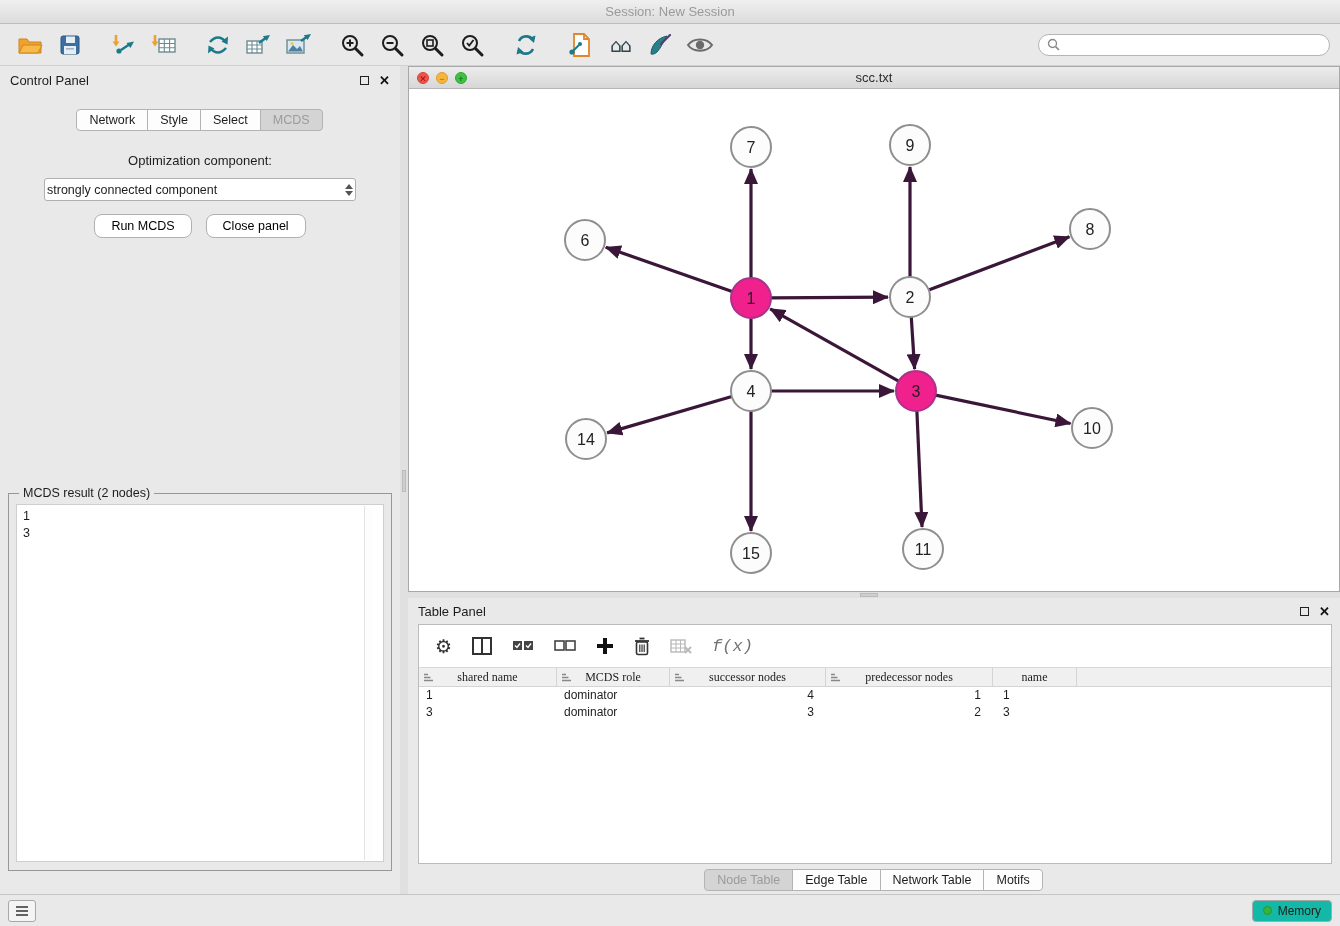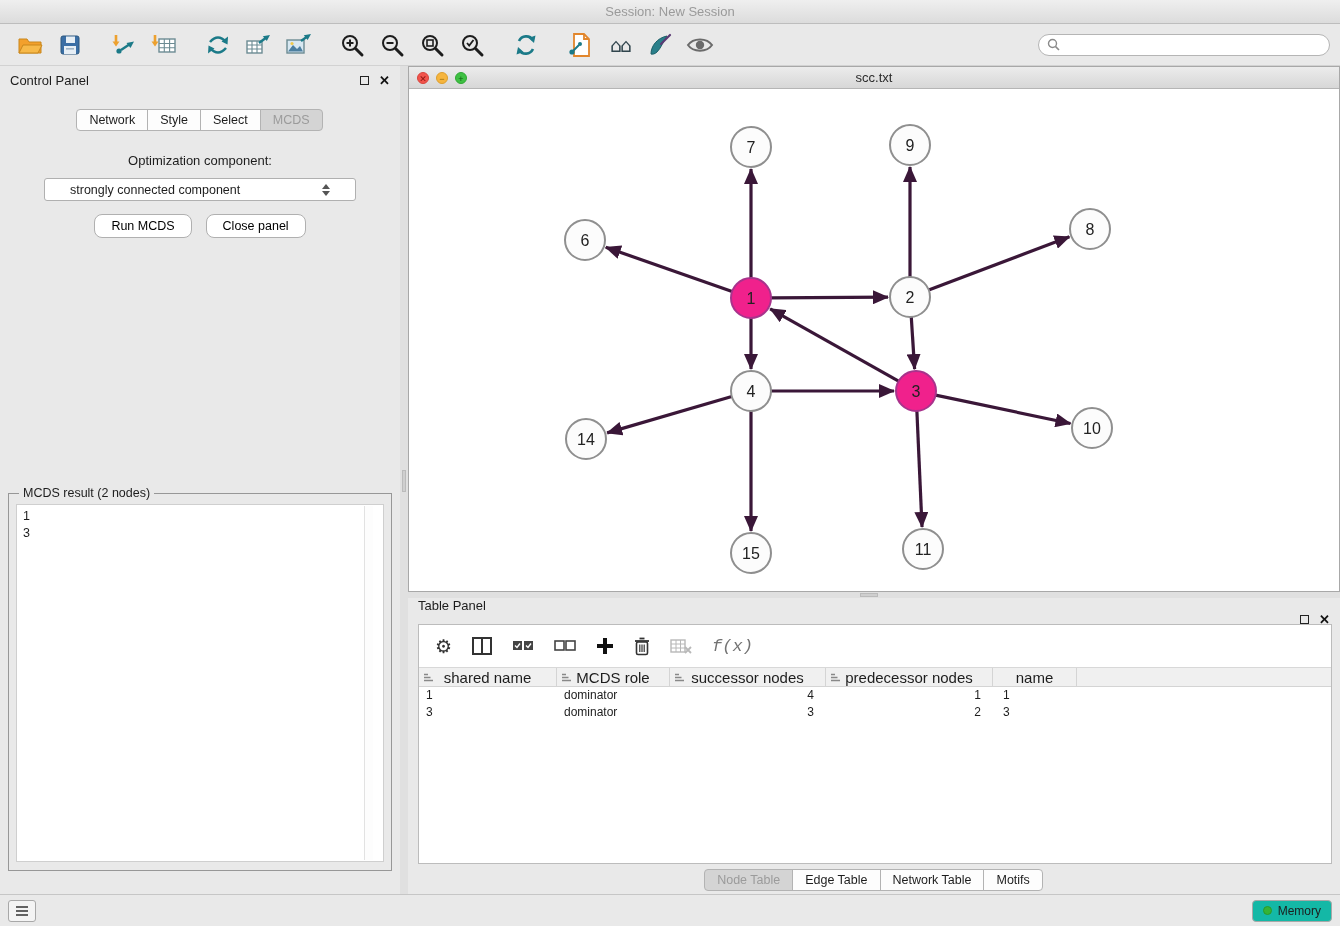--- a/index.html
+++ b/index.html
@@ -49,21 +49,21 @@
     font-size:12.5px; margin-left:-1px; color:#1d1d1d;
   }
   .tab:first-child { border-radius:4px 0 0 4px; }
   .tab:last-child { border-radius:0 4px 4px 0; }
   .tab.active { background:#d4d4d4; color:#9b9b9b; }
   .cp-content { text-align:center; padding-top:22px; }
   .opt-label { font-size:13px; }
   .dropdown {
     width:312px; margin:10px auto 0; height:23px;
     background:#fff; border:1px solid #b0b0b0; border-radius:3px;
-    display:flex; align-items:center; padding:0 25px; font-size:12.5px;
+    display:flex; align-items:center; padding:0 2px; font-size:12.5px;
   }
   .dropdown .dd-label { flex:1; text-align:left; }
   .spinner { display:flex; flex-direction:column; gap:2px; }
   .spinner i { width:0; height:0; border-left:4px solid transparent; border-right:4px solid transparent; display:block; }
   .spinner .up { border-bottom:5px solid #555; }
   .spinner .down { border-top:5px solid #555; }
   .btn-row { margin-top:13px; display:flex; justify-content:center; gap:14px; }
   .btn {
     background:#fff; border:1px solid #b0b0b0; border-radius:8px;
     padding:4px 16px; font-size:12.5px; font-family:"Liberation Sans",sans-serif;
@@ -100,33 +100,33 @@
   .lights { position:absolute; left:8px; top:5px; display:flex; gap:7px; }
   .light { width:12px; height:12px; border-radius:50%; font-size:9px; line-height:12px; text-align:center; color:#7a3a10; }
   .light.red   { background:#f2544c; border:1px solid #d8443d; color:#8c1510; }
   .light.yellow{ background:#f6b53e; border:1px solid #dd9f2e; color:#8e6508; }
   .light.green { background:#3fc043; border:1px solid #2fa934; color:#0d5c10; }
   .net-canvas { position:relative; width:100%; height:502px; background:#fff; }
   .net-canvas svg { display:block; width:100%; height:100%; }
   svg text.node-label { font-family:"Liberation Sans",sans-serif; font-size:16px; fill:#222; }
   
   .table-panel { position:absolute; left:408px; right:0; top:598px; bottom:32px; background:#e9e9e9; }
-  .tp-header { height:26px; display:flex; align-items:flex-start; padding:0 10px; font-size:13px;flex-direction:column; }
+  .tp-header { height:26px; display:flex; align-items:center; padding:0 10px; font-size:13px; }
   .tp-inner {
     position:absolute; left:10px; right:8px; top:26px; bottom:30px;
     background:#fff; border:1px solid #bcbcbc;
   }
   .tp-toolbar { height:42px; display:flex; align-items:center; gap:20px; padding-left:16px; }
   .tt-btn { display:flex; align-items:center; justify-content:center; height:28px; }
   .gear-glyph { font-size:19px; color:#333; }
   .fx-glyph { font-family:Liberation Mono, monospace; font-style:italic; font-size:17px; color:#737373; }
   .tp-table { font-size:12px; }
   .tr { display:flex; }
   .th-row { background:#f0f0f0; border-top:1px solid #d8d8d8; border-bottom:1px solid #d4d4d4; height:20px; }
-  .th { position:relative; display:flex; align-items:center; justify-content:center; border-right:1px solid #d4d4d4; font-size:15px; }
+  .th { position:relative; display:flex; align-items:center; justify-content:center; border-right:1px solid #d4d4d4; font-size:12px;font-family:Liberation Serif, serif; }
   .th svg { position:absolute; left:4px; top:4px; }
   .td { height:17px; line-height:17px; overflow:hidden; }
   .c0 { width:138px; } .c1 { width:113px; } .c2 { width:156px; } .c3 { width:167px; } .c4 { width:84px; }
   .cfill { flex:1; border-right:none !important; }
   .td.c0, .td.c1 { padding-left:7px; }
   .td.c2, .td.c3 { text-align:right; padding-right:12px; }
   .td.c4 { padding-left:10px; }
   .tp-tabs { position:absolute; left:0; right:0; bottom:2px; height:24px; display:flex; justify-content:center; align-items:center; }
   
   .statusbar {

